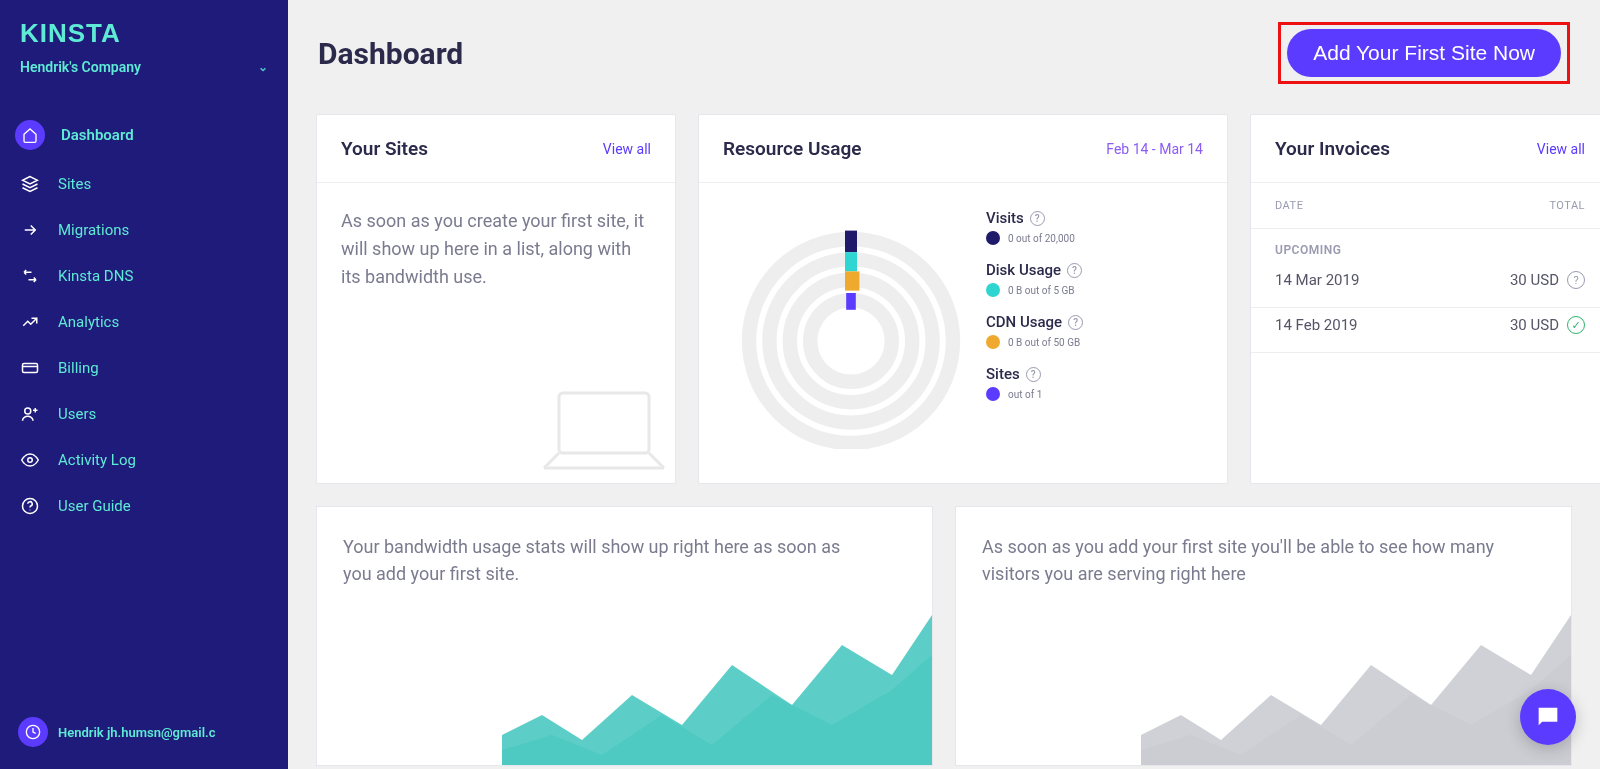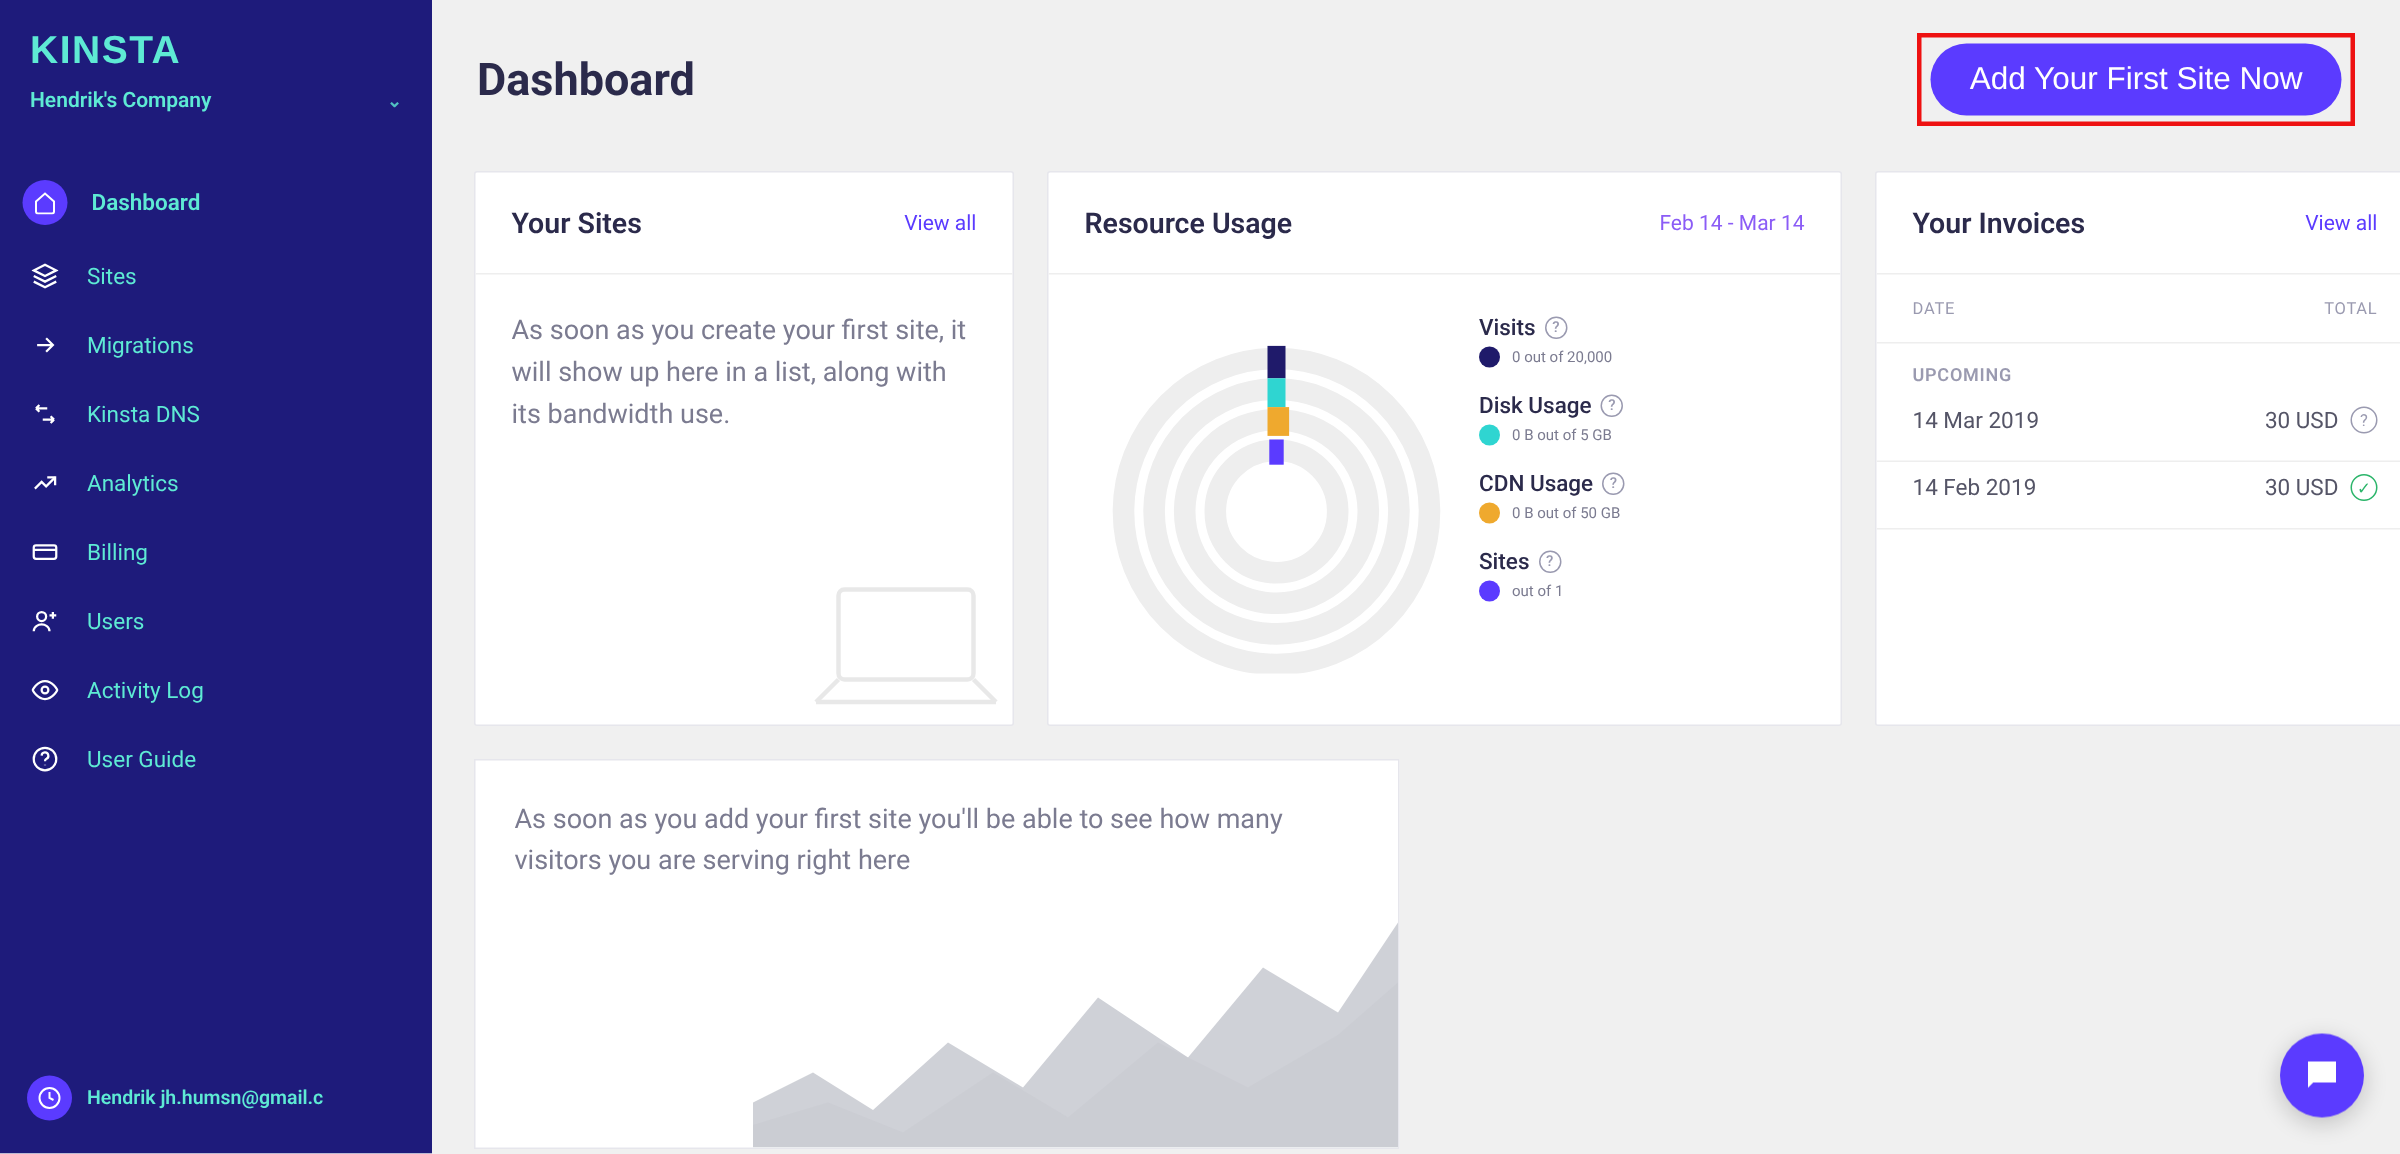--- a/index.html
+++ b/index.html
@@ -286,20 +286,27 @@
                 <span>30 USD</span>
                 <span class="check-badge">✓</span>
               </span>
           </div>
         </div>
       </section>
     </div>
 
     <div class="bottom-row">
       <section class="wide-card">
+        <p>Your bandwidth usage stats will show up right here as soon as you add your first site.</p>
+        <svg class="area-teal" width="430" height="170" viewBox="0 0 430 170" preserveAspectRatio="none">
+          <path d="M0,170 L0,140 L40,120 L80,145 L130,100 L180,130 L230,70 L290,110 L340,50 L390,80 L430,20 L430,170 Z" fill="#3fc6bd" opacity=".85"></path>
+          <path d="M0,170 L0,155 L50,140 L100,160 L160,120 L210,150 L270,100 L330,130 L390,95 L430,60 L430,170 Z" fill="#3fc6bd" opacity=".5"></path>
+        </svg>
+      </section>
+      <section class="wide-card">
         <p>As soon as you add your first site you'll be able to see how many visitors you are serving right here</p>
         <svg class="area-grey" width="430" height="170" viewBox="0 0 430 170" preserveAspectRatio="none">
           <path d="M0,170 L0,140 L40,120 L80,145 L130,100 L180,130 L230,70 L290,110 L340,50 L390,80 L430,20 L430,170 Z" fill="#c7c9d0" opacity=".85"></path>
           <path d="M0,170 L0,155 L50,140 L100,160 L160,120 L210,150 L270,100 L330,130 L390,95 L430,60 L430,170 Z" fill="#c7c9d0" opacity=".5"></path>
         </svg>
       </section>
     </div>
   </main>
 </div>
 

